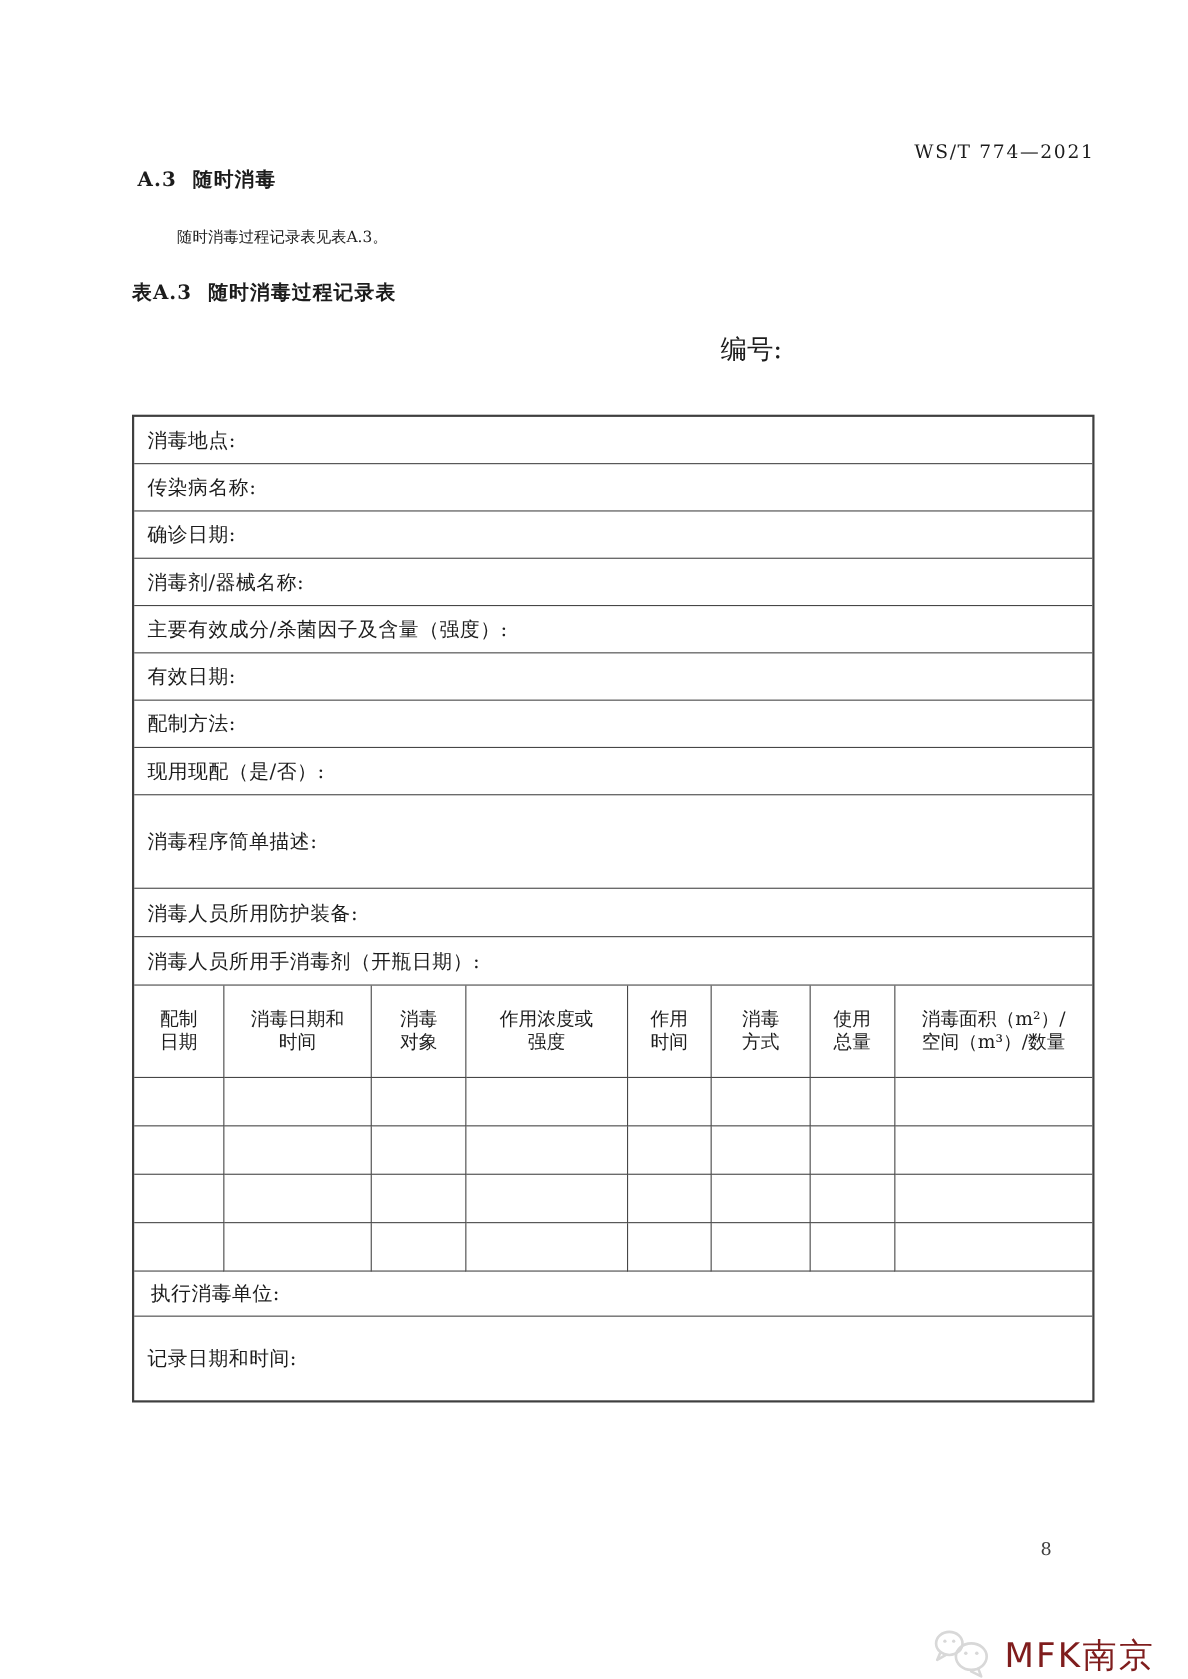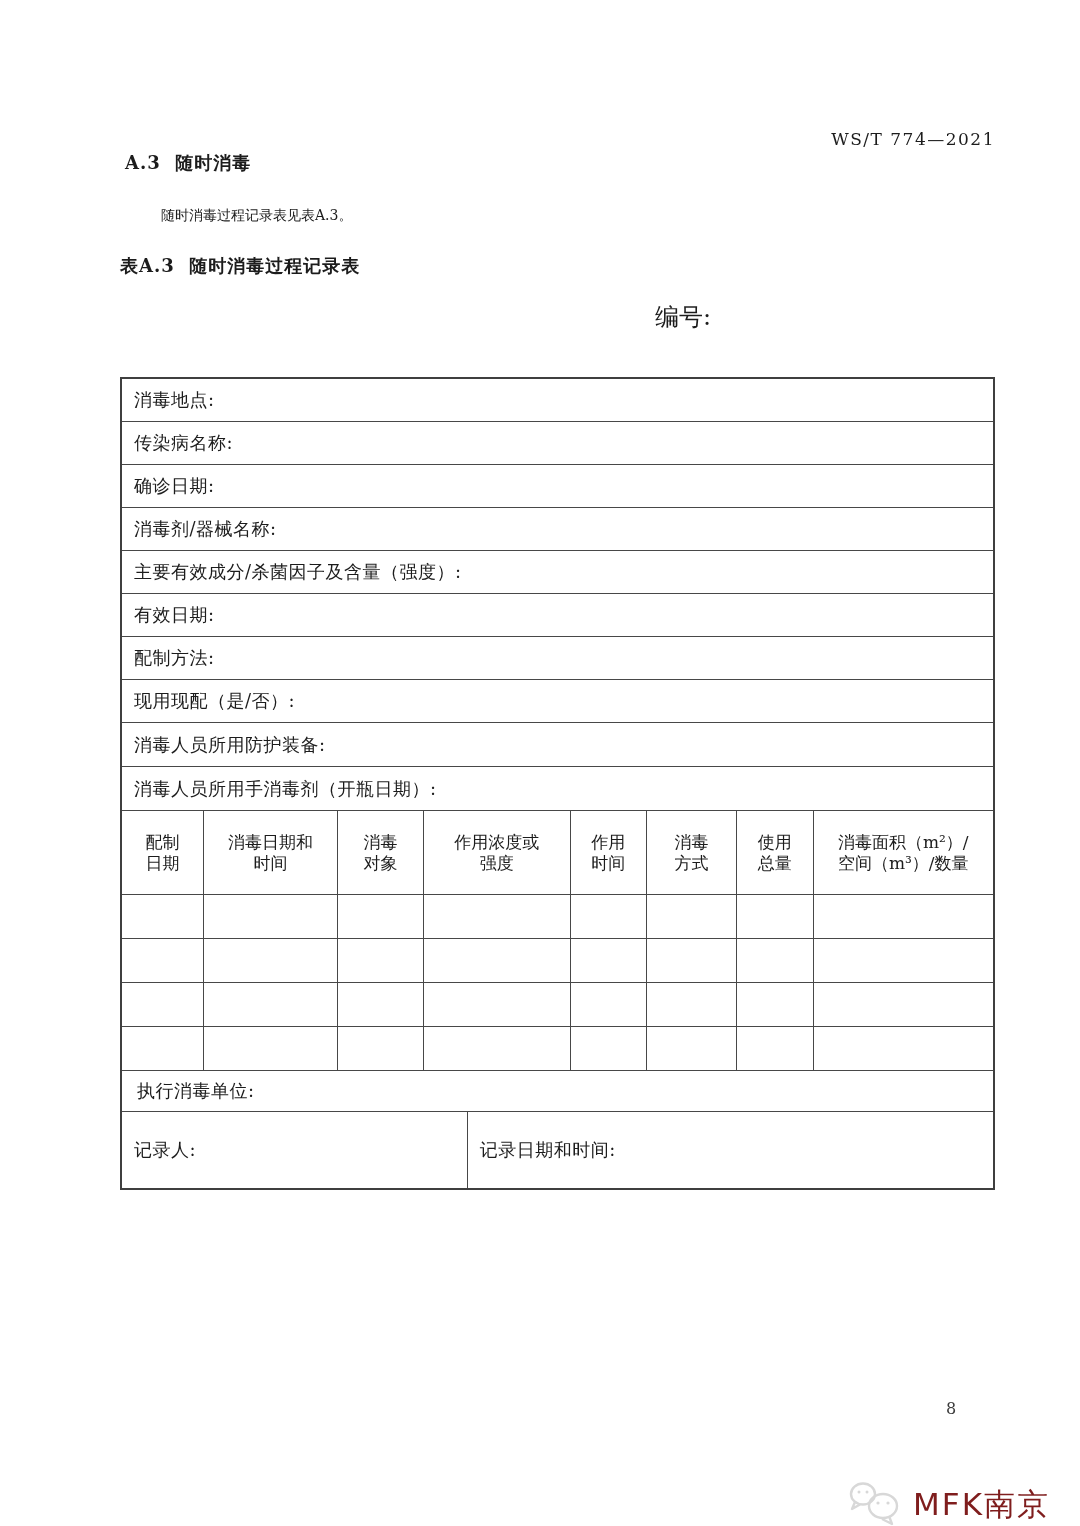--- a/index.html
+++ b/index.html
@@ -95,20 +95,21 @@
   <div class="form">
 
     <div class="lrow">消毒地点:</div>
     <div class="lrow">传染病名称:</div>
     <div class="lrow">确诊日期:</div>
     <div class="lrow">消毒剂/器械名称:</div>
     <div class="lrow">主要有效成分/杀菌因子及含量（强度）:</div>
     <div class="lrow">有效日期:</div>
     <div class="lrow">配制方法:</div>
     <div class="lrow">现用现配（是/否）:</div>
+    <div class="lrow tall">消毒程序简单描述:</div>
     <div class="lrow h44">消毒人员所用防护装备:</div>
     <div class="lrow h44">消毒人员所用手消毒剂（开瓶日期）:</div>
 
     <div class="grid-row">
       <div class="gcell ghead">
         <span>配制</span>
         <span>日期</span>
       </div>
       <div class="gcell ghead">
         <span>消毒日期和</span>
@@ -177,21 +178,20 @@
       <div class="gcell gempty"></div>
       <div class="gcell gempty"></div>
       <div class="gcell gempty"></div>
       <div class="gcell gempty"></div>
       <div class="gcell gempty last"></div>
     </div>
 
     <div class="frow unit">执行消毒单位:</div>
 
     <div class="lastrow">
-      <div class="cell left">记录人:</div>
       <div class="cell right">记录日期和时间:</div>
     </div>
 
   </div>
 
   <div class="page-num">8</div>
 
   <div class="watermark">
     <span>
       <svg width="60" height="50" viewBox="0 0 60 50" fill="none" xmlns="http://www.w3.org/2000/svg">

